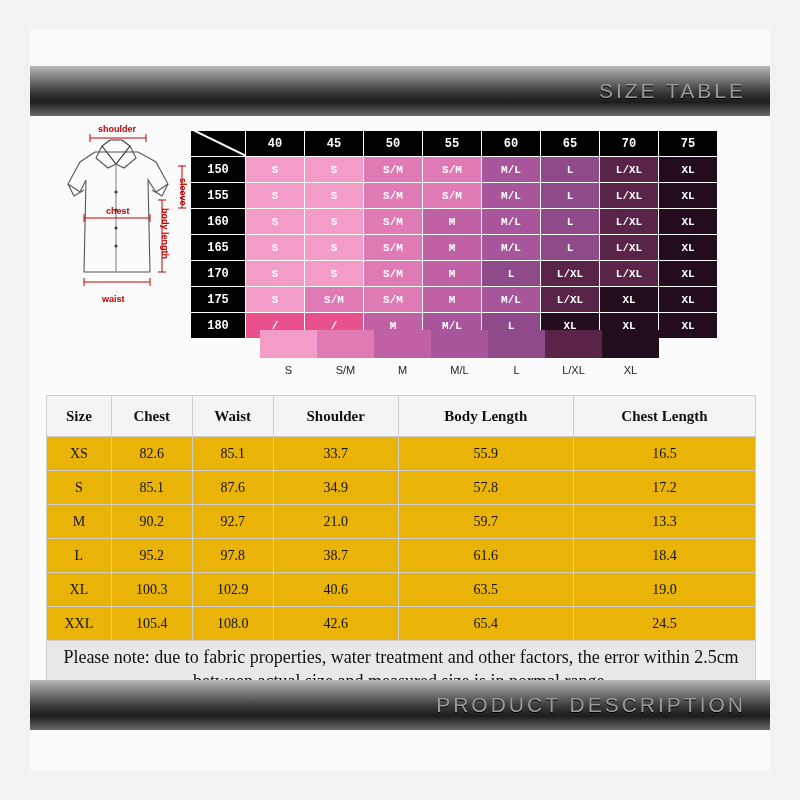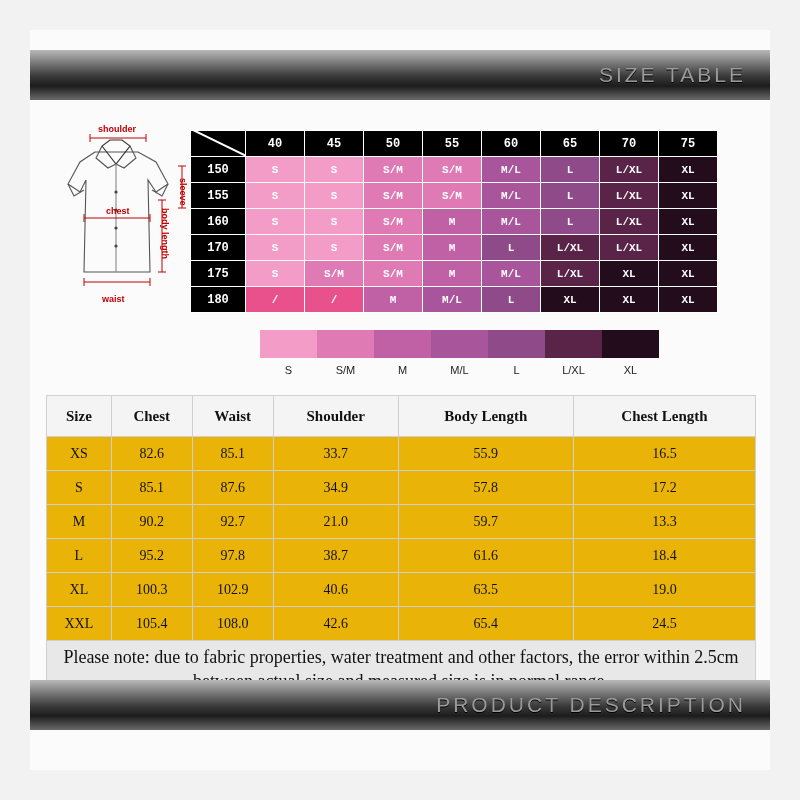--- a/index.html
+++ b/index.html
@@ -30,21 +30,21 @@
 
   
   .banner {
     position: absolute;
     left: 0;
     width: 740px;
     height: 50px;
     background: linear-gradient(to bottom, #b9b9b9 0%, #8c8c8c 18%, #3a3a3a 52%, #1c1c1c 72%, #6a6a6a 100%);
     overflow: hidden;
   }
-  .banner-top { top: 20px; }
+  .banner-top { top: 36px; }
   .banner-bottom { top: 650px; }
   .banner-title {
     position: absolute;
     right: 24px;
     top: 50%;
     transform: translateY(-50%);
     font-family: "Liberation Sans", sans-serif;
     font-size: 21px;
     letter-spacing: 3px;
     color: #9a9a9a;
@@ -275,20 +275,31 @@
           <td style="background-color: rgb(243, 156, 200);">S</td>
           <td style="background-color: rgb(224, 122, 180);">S/M</td>
           <td style="background-color: rgb(224, 122, 180);">S/M</td>
           <td style="background-color: rgb(168, 85, 155);">M/L</td>
           <td style="background-color: rgb(142, 74, 137);">L</td>
           <td style="background-color: rgb(90, 36, 72);">L/XL</td>
           <td style="background-color: rgb(35, 13, 28);">XL</td>
         </tr>
         <tr>
           <th class="rowhead">160</th>
+          <td style="background-color: rgb(243, 156, 200);">S</td>
+          <td style="background-color: rgb(243, 156, 200);">S</td>
+          <td style="background-color: rgb(224, 122, 180);">S/M</td>
+          <td style="background-color: rgb(192, 96, 165);">M</td>
+          <td style="background-color: rgb(168, 85, 155);">M/L</td>
+          <td style="background-color: rgb(142, 74, 137);">L</td>
+          <td style="background-color: rgb(90, 36, 72);">L/XL</td>
+          <td style="background-color: rgb(35, 13, 28);">XL</td>
+        </tr>
+        <tr>
+          <th class="rowhead">165</th>
           <td style="background-color: rgb(243, 156, 200);">S</td>
           <td style="background-color: rgb(243, 156, 200);">S</td>
           <td style="background-color: rgb(224, 122, 180);">S/M</td>
           <td style="background-color: rgb(192, 96, 165);">M</td>
           <td style="background-color: rgb(168, 85, 155);">M/L</td>
           <td style="background-color: rgb(142, 74, 137);">L</td>
           <td style="background-color: rgb(90, 36, 72);">L/XL</td>
           <td style="background-color: rgb(35, 13, 28);">XL</td>
         </tr>
         <tr>

